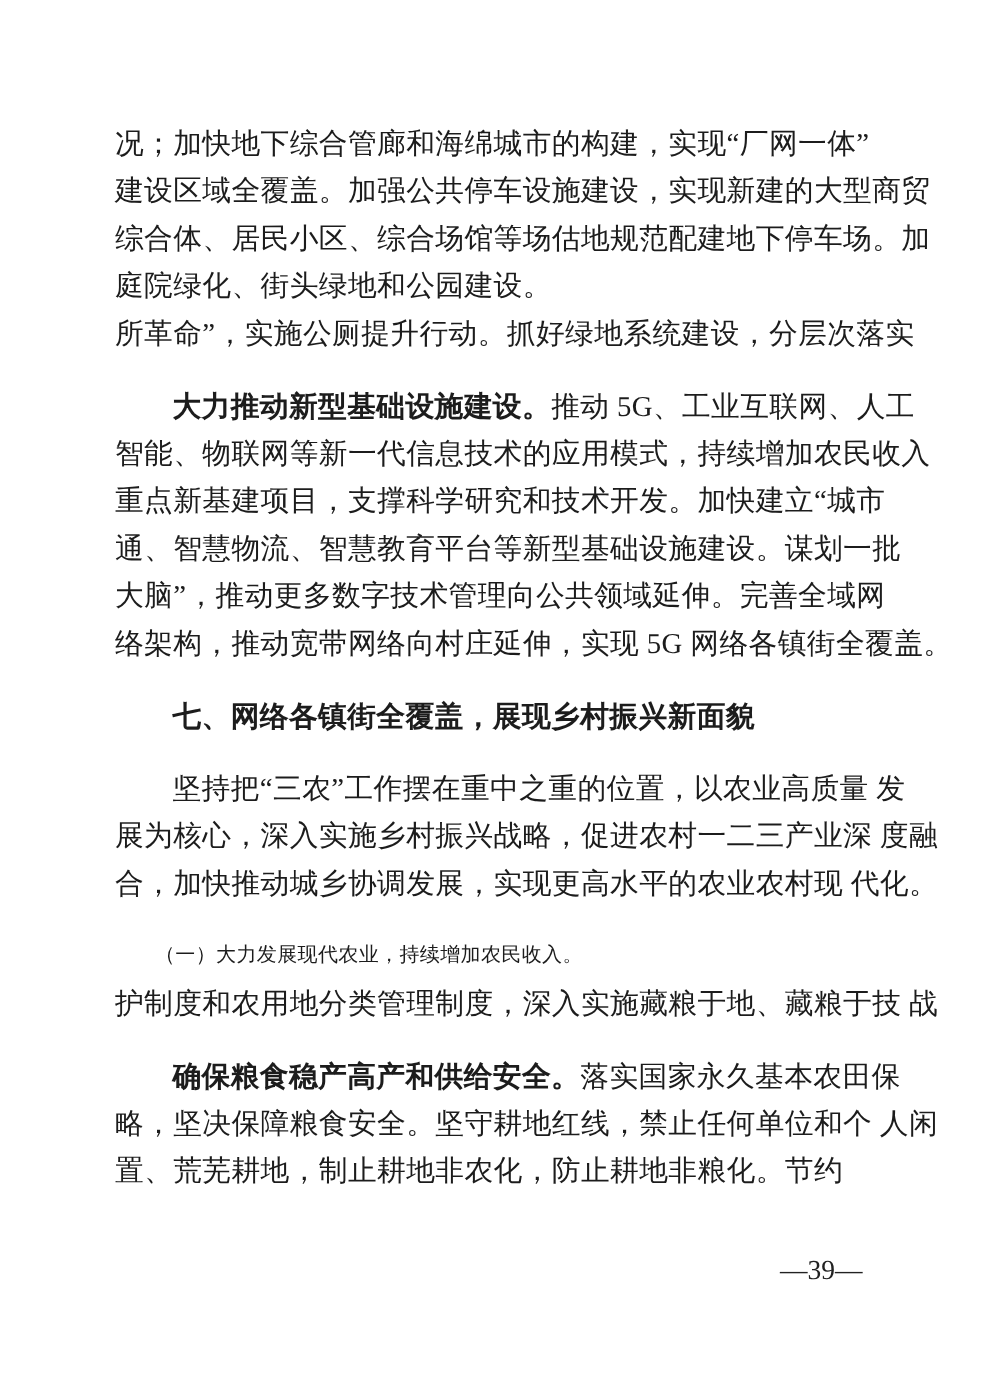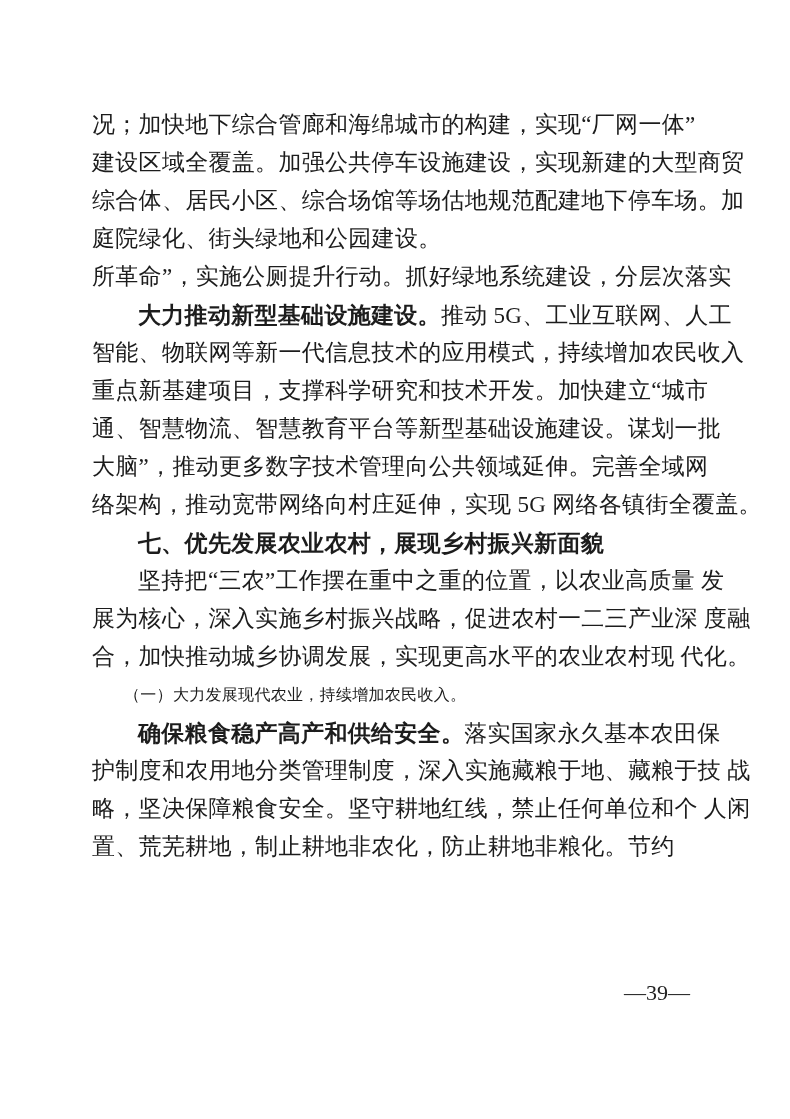--- a/index.html
+++ b/index.html
@@ -12,50 +12,51 @@
     width: 790px;
     height: 1119px;
     background: #ffffff;
     color: #1c1c1c;
     overflow: hidden;
     font-family: "Liberation Serif", "DejaVu Serif", serif;
   }
   .text-block {
     position: absolute;
     left: 92px;
-    top: 106px;
+    top: 96px;
     width: 650px;
   }
   .line {
     height: 38px;
     line-height: 38px;
     font-size: 23px;
     white-space: nowrap;
     letter-spacing: 0.3px;
   }
   .indent {
     text-indent: 2em;
+    margin-top: 20px;
   }
   .bold-lead {
     font-family: "Liberation Sans", "DejaVu Sans", sans-serif;
     font-weight: 700;
   }
   .heading {
     font-family: "Liberation Sans", "DejaVu Sans", sans-serif;
     font-weight: 700;
     font-size: 23px;
   }
   .subheading {
     font-family: "Liberation Sans", "DejaVu Sans", sans-serif;
     font-weight: 400;
     font-size: 16px;
   }
   .page-number {
     position: absolute;
-    top: 978px;
+    top: 1001px;
     right: 100px;
     height: 30px;
     line-height: 30px;
     font-size: 22px;
     color: #222222;
     font-family: "Liberation Serif", "DejaVu Serif", serif;
   }
 </style>
 </head>
 <body>
@@ -75,35 +76,35 @@
       <div class="line indent">
         <span class="bold-lead">大力推动新型基础设施建设。</span><span>推动 5G、工业互联网、人工</span>
       </div>
       <div class="line">智能、物联网等新一代信息技术的应用模式，持续增加农民收入</div>
       <div class="line">重点新基建项目，支撑科学研究和技术开发。加快建立“城市</div>
       <div class="line">通、智慧物流、智慧教育平台等新型基础设施建设。谋划一批</div>
       <div class="line">大脑”，推动更多数字技术管理向公共领域延伸。完善全域网</div>
       <div class="line">络架构，推动宽带网络向村庄延伸，实现 5G 网络各镇街全覆盖。</div>
     </div>
 
-    <div class="line heading indent">七、优先发展农业农村，展现乡村振兴新面貌</div>
+    <div class="line heading indent">七、网络各镇街全覆盖，展现乡村振兴新面貌</div>
 
     <div class="para">
       <div class="line indent">坚持把“三农”工作摆在重中之重的位置，以农业高质量 发</div>
       <div class="line">展为核心，深入实施乡村振兴战略，促进农村一二三产业深 度融</div>
       <div class="line">合，加快推动城乡协调发展，实现更高水平的农业农村现 代化。</div>
     </div>
 
     <div class="line subheading indent">（一）大力发展现代农业，持续增加农民收入。</div>
 
     <div class="para">
+      <div class="line">护制度和农用地分类管理制度，深入实施藏粮于地、藏粮于技 战</div>
       <div class="line indent">
         <span class="bold-lead">确保粮食稳产高产和供给安全。</span><span>落实国家永久基本农田保</span>
       </div>
-      <div class="line">护制度和农用地分类管理制度，深入实施藏粮于地、藏粮于技 战</div>
       <div class="line">略，坚决保障粮食安全。坚守耕地红线，禁止任何单位和个 人闲</div>
       <div class="line">置、荒芜耕地，制止耕地非农化，防止耕地非粮化。节约</div>
     </div>
 
   </div>
 
   <div class="page-number">—39—</div>
 </div>
 
 </body></html>

